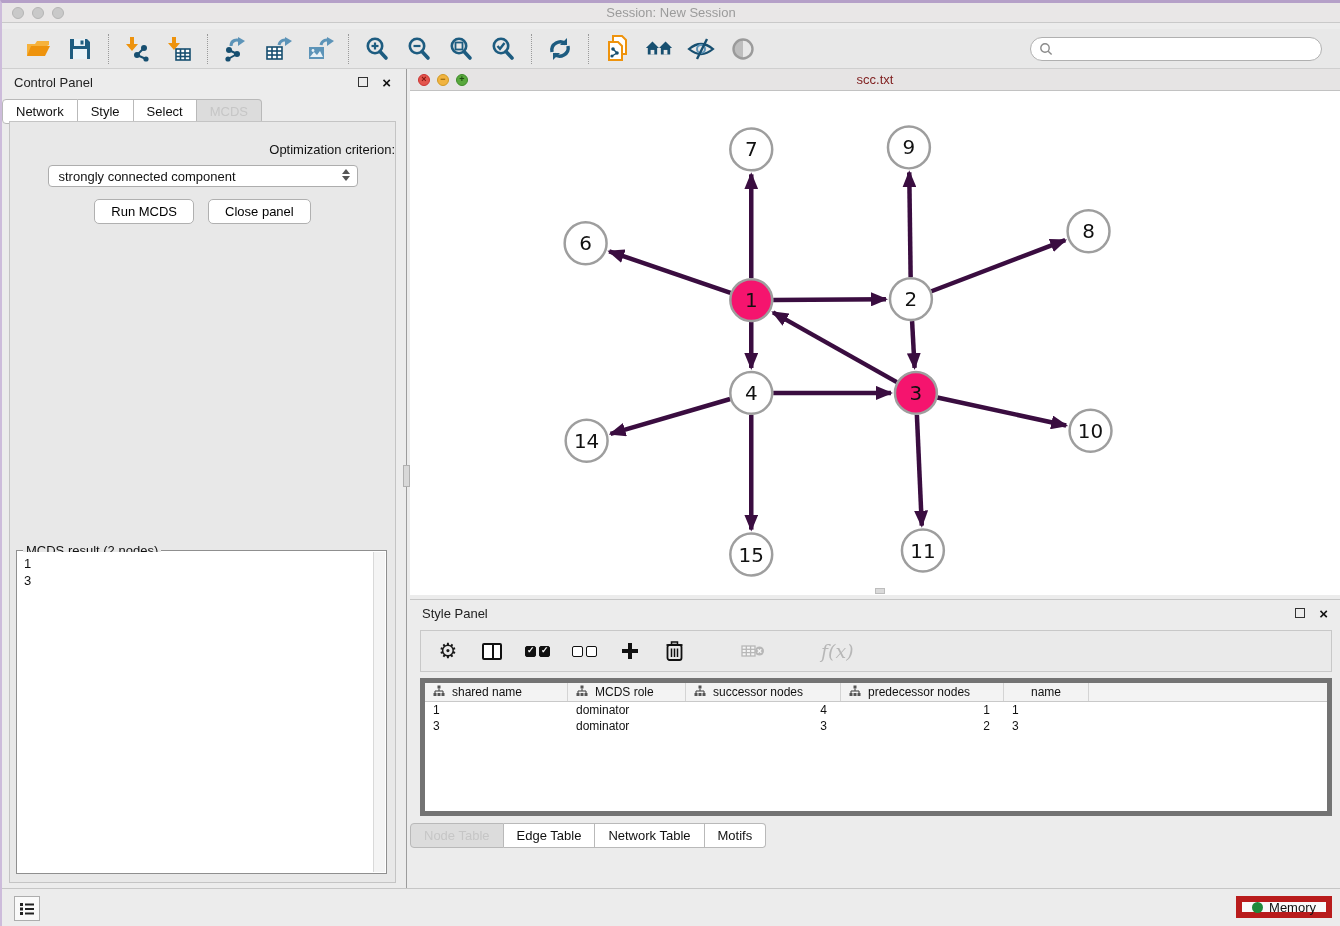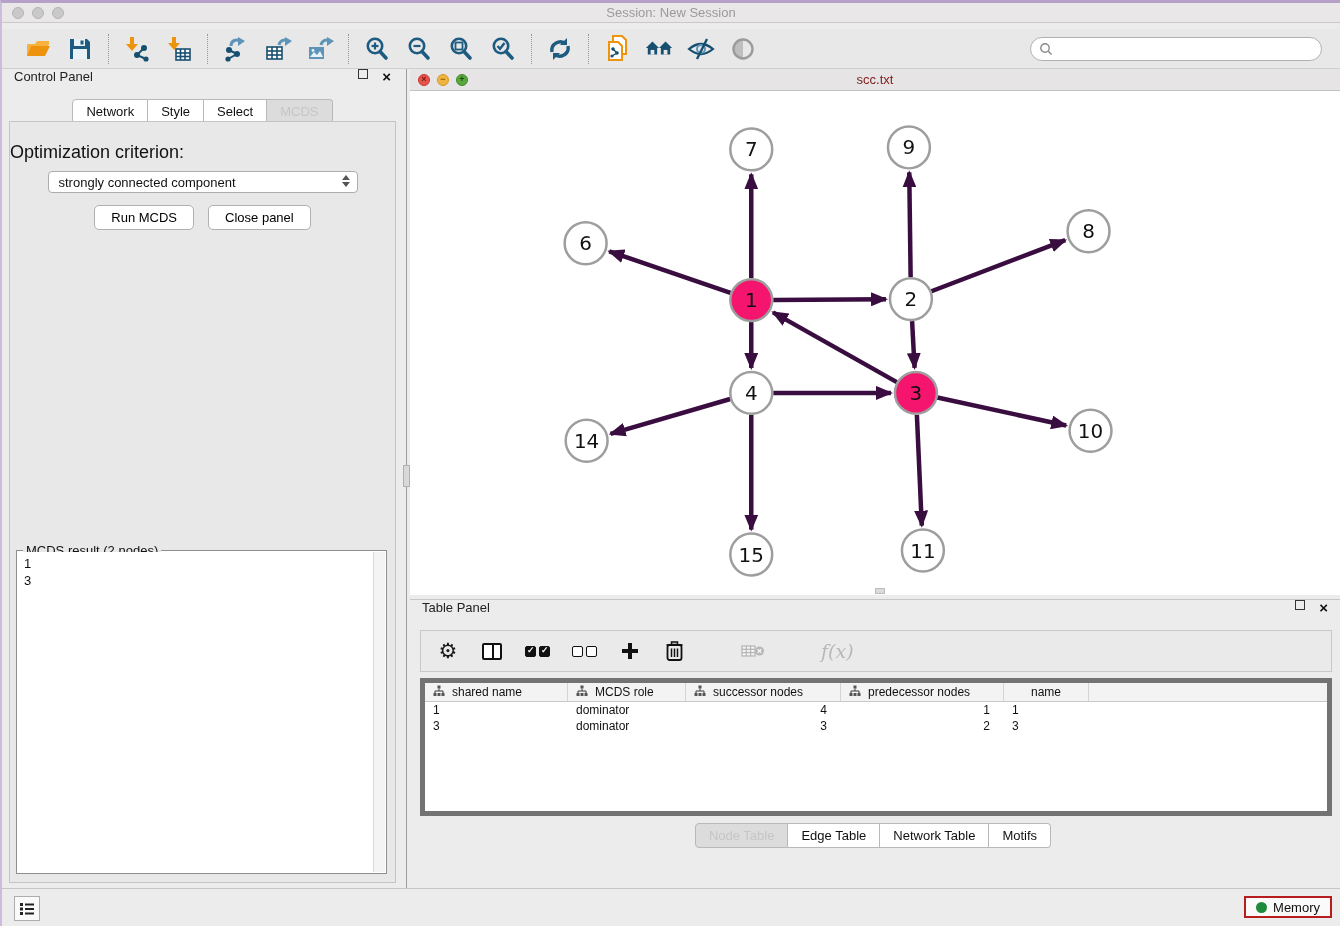--- a/index.html
+++ b/index.html
@@ -22,37 +22,37 @@
   .tb-group { display:flex; align-items:center; gap:14px; padding:0 14px; }
   .tb-sep { width:1px; height:30px; border-left:1px dotted #9a9a9a; }
   .tb-icon { width:28px; height:28px; display:flex; align-items:center; justify-content:center; cursor:pointer; }
   .search-wrap { margin-left:auto; margin-right:10px; position:relative; }
   .search-input { width:292px; height:24px; border:1px solid #b0b0b0; border-radius:13px; background:#fff;
                   padding:0 10px 0 28px; font-size:13px; outline:none; }
   .search-glyph { position:absolute; left:9px; top:5px; }
 
   
   .control-panel { position:absolute; left:0; top:66px; width:401px; bottom:38px; background:#ececec; }
-  .panel-head { height:26px; display:flex; align-items:flex-start; padding:0 12px; }
+  .panel-head { height:26px; display:flex; align-items:center; padding:0 12px; }
   .panel-title { font-size:13px; color:#222; }
   .panel-head .spacer { flex:1; }
   .float-btn { width:10px; height:10px; border:1.5px solid #333; margin-right:14px; cursor:pointer; }
   .close-btn { font-size:15px; font-weight:bold; color:#111; cursor:pointer; line-height:1; }
 
-  .cp-tabs { position:absolute; left:0; right:0; top:30px; display:flex; justify-content:center; }
+  .cp-tabs { position:absolute; left:0; right:0; top:30px; display:flex; justify-content:flex-start; }
   .seg { display:flex; }
   .seg .tab { font-size:13px; padding:4px 13px; background:#fff; border:1px solid #b9b9b9; border-left:none;
               cursor:pointer; white-space:nowrap; }
   .seg .tab:first-child { border-left:1px solid #b9b9b9; border-radius:4px 0 0 4px; }
   .seg .tab:last-child { border-radius:0 4px 4px 0; }
   .seg .tab.active { background:#dcdcdc; color:#c6c6c6; }
 
   .cp-content { position:absolute; left:7px; right:7px; top:52px; bottom:5px; background:#e8e8e8;
                 border:1px solid #c4c4c4; }
-  .opt-label { text-align:left; font-size:18px; margin-top:20px; }
+  .opt-label { text-align:right; font-size:13px; margin-top:20px; }
   .combo { position:relative; margin:8px auto 0; width:310px; height:22px; background:#fff; border:1px solid #adadad;
            border-radius:4px; font-size:13px; display:flex; align-items:center; padding-left:10px; cursor:pointer; }
   .combo .stepper { position:absolute; right:7px; top:3px; display:flex; flex-direction:column; gap:2px; }
   .combo .stepper i { width:0; height:0; border-left:4px solid transparent; border-right:4px solid transparent; display:block; }
   .combo .stepper .up { border-bottom:5px solid #555; }
   .combo .stepper .dn { border-top:5px solid #555; }
   .btn-row { display:flex; justify-content:center; gap:14px; margin-top:12px; }
   .push-btn { font-size:13px; background:#fff; border:1px solid #b0b0b0; border-radius:5px; padding:4px 16px; cursor:pointer; }
 
   .result-box { position:absolute; left:6px; right:8px; top:428px; bottom:8px; border:1px solid #8f8f8f; background:#fff; }
@@ -96,27 +96,27 @@
 
   .tp-table { position:absolute; left:10px; right:8px; top:78px; bottom:72px; background:#fff; border:5px solid #737373; overflow:hidden; }
   .tp-header { display:flex; background:#f3f3f3; border-bottom:1px solid #c9c9c9; height:19px; }
   .tp-header .hcell { display:flex; align-items:center; gap:7px; font-size:12px; padding-left:8px;
                       border-right:1px solid #d4d4d4; height:100%; cursor:pointer; }
   .tp-header .hcell.center { justify-content:center; padding-left:0; }
   .tp-row { display:flex; height:16px; font-size:12px; cursor:default; }
   .tp-row .cell { padding:1px 10px 0 8px; white-space:nowrap; overflow:hidden; }
   .tp-row .cell.r { text-align:right; padding-right:14px; }
 
-  .tp-tabs { position:absolute; left:0; right:4px; bottom:40px; display:flex; justify-content:center; }
+  .tp-tabs { position:absolute; left:0; right:4px; bottom:40px; display:flex; }
 
   
   .statusbar { position:absolute; left:0; right:0; bottom:0; height:38px; background:#ececec; border-top:1px solid #c6c6c6; }
   .list-btn { position:absolute; left:12px; top:7px; width:26px; height:25px; background:#fafafa; border:1px solid #adadad;
               display:flex; align-items:center; justify-content:center; cursor:pointer; }
-  .memory-btn { position:absolute; right:8px; top:7px; height:22px; background:#fafafa; border:2px solid #b91c1c;
+  .memory-btn { position:absolute; right:8px; top:7px; height:22px; background:#fafafa; border:6px solid #b91c1c;
                 display:flex; align-items:center; gap:6px; padding:0 10px; font-size:13px; cursor:pointer; }
   .mem-dot { width:11px; height:11px; border-radius:50%; background:#1f8a3b; }
 </style>
 </head>
 <body>
 
 <div class="app">
 
   <div class="titlebar">
     <div class="traffic">
@@ -417,21 +417,21 @@
             <circle cx="514" cy="460" r="21" fill="#ffffff" stroke="#9e9e9e" stroke-width="2.5"></circle>
             <text x="514" y="467" text-anchor="middle" font-family="DejaVu Sans, sans-serif" font-size="20" fill="#111111">11</text>
           </g>
         </svg>
       <div class="h-grip"></div>
     </div>
   </div>
 
   <div class="table-panel">
     <div class="panel-head">
-      <span class="panel-title">Table Panel</span>
+      <span class="panel-title">Style Panel</span>
       <span class="spacer"></span>
       <span class="float-btn"></span>
       <span class="close-btn">×</span>
     </div>
     <div class="tp-toolbar" id="tp-toolbar">
         <span class="tp-icon">
           <span class="gear-glyph">⚙</span>
         </span>
         <span class="tp-icon">
           <span class="split-cols"></span>

